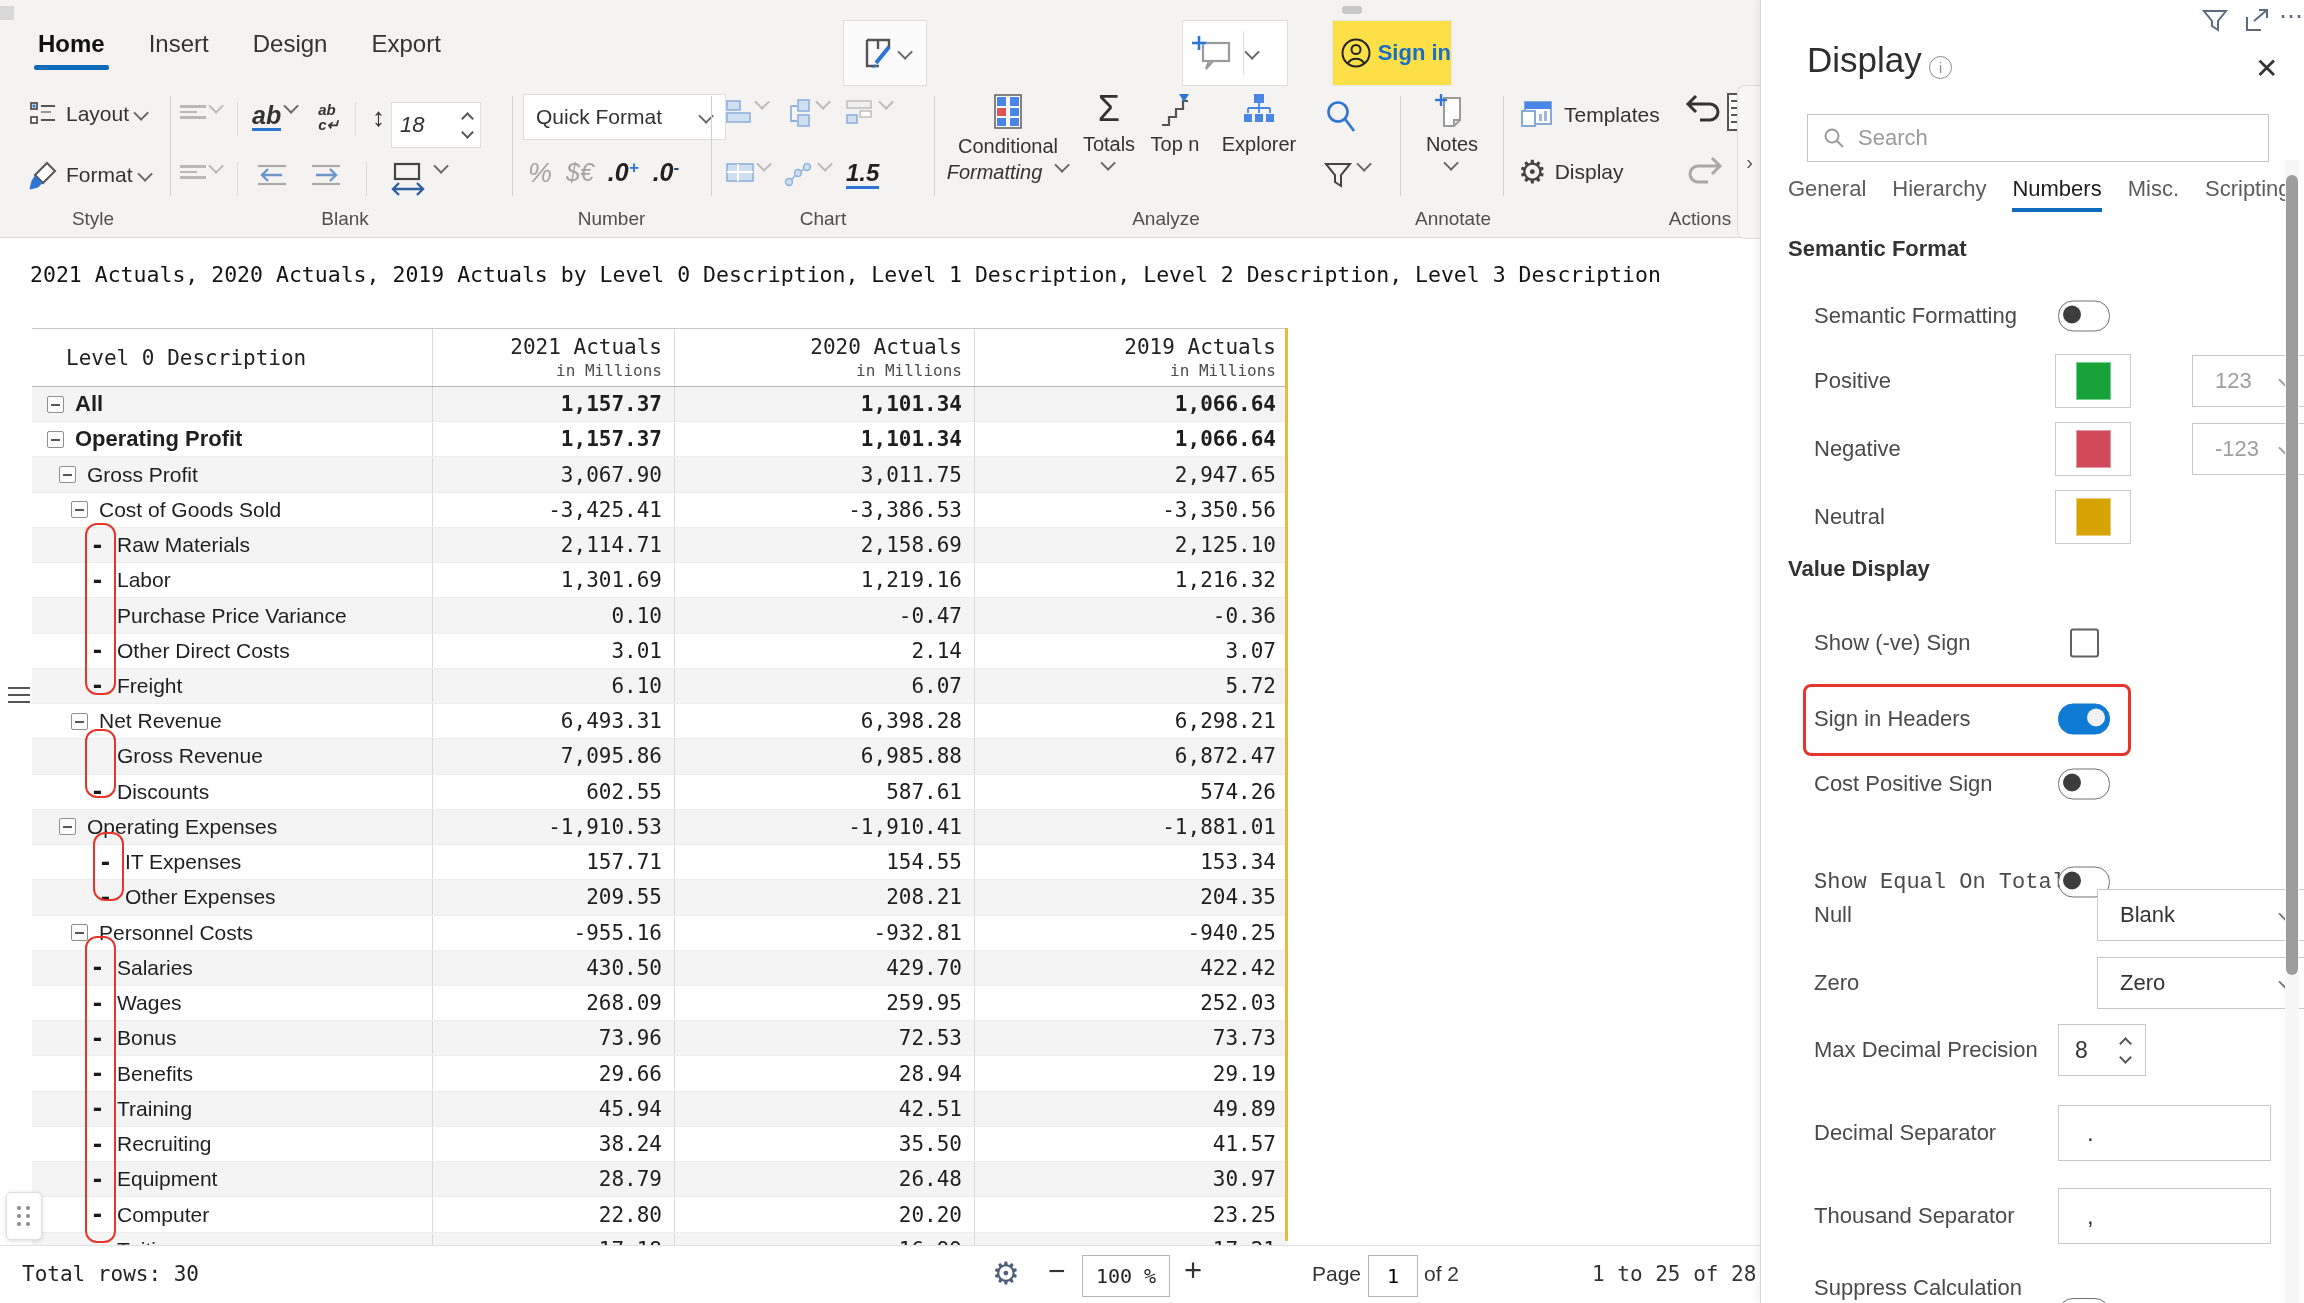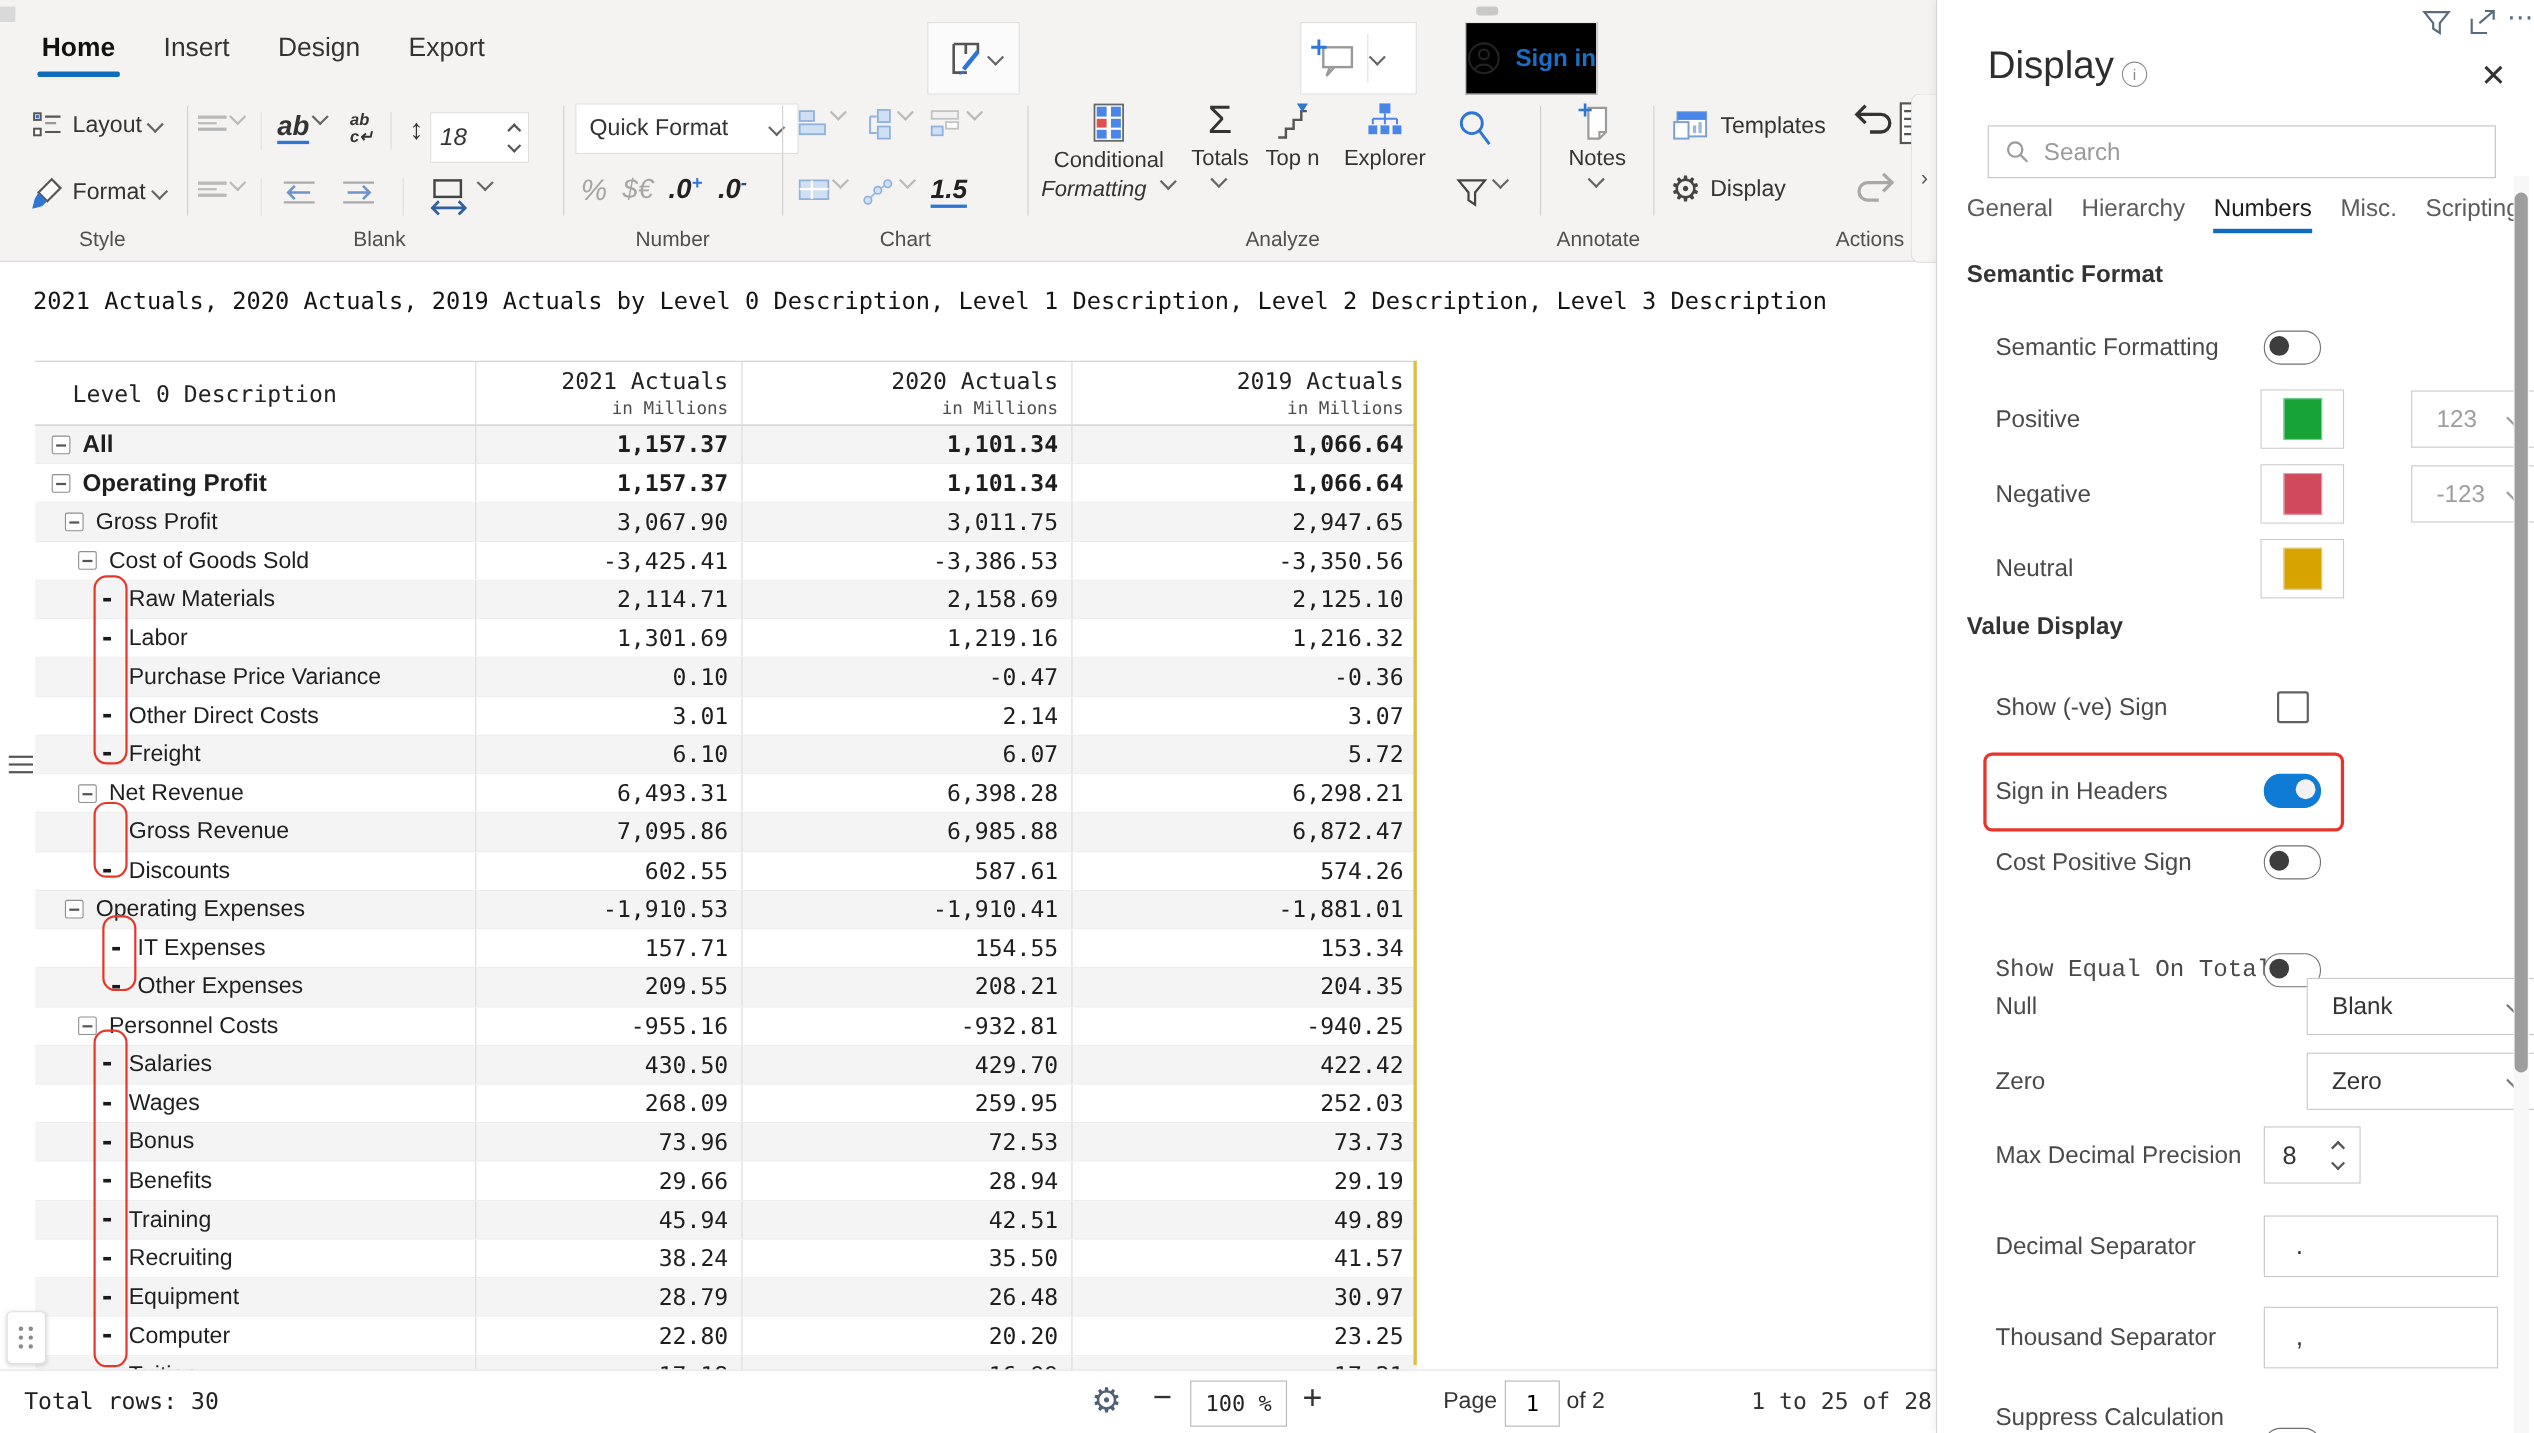--- a/index.html
+++ b/index.html
@@ -153,21 +153,21 @@
       <svg width="50" height="44" viewBox="0 0 50 44" style="margin-left:6px;">
         <rect x="14" y="12" width="26" height="18" fill="none" stroke="#9a9a9a" stroke-width="2.2"></rect>
         <path d="M20 30 l-3 8 7 -8" fill="none" stroke="#9a9a9a" stroke-width="2.2"></path>
         <line x1="10" y1="5" x2="10" y2="19" stroke="#2e75d4" stroke-width="2.6"></line>
         <line x1="3" y1="12" x2="17" y2="12" stroke="#2e75d4" stroke-width="2.6"></line>
       </svg>
       <div style="width:1px;height:44px;background:#e0e0e0;margin:0 4px;"></div>
       <span class="chev"></span>
     </div>
 
-    <div class="abs whitebox" style="left:1332px;top:20px;width:118px;height:64px;justify-content:space-between;gap:6px;background:#000000;border-color:#e6e6e6;">
+    <div class="abs whitebox" style="left:1332px;top:20px;width:118px;height:64px;justify-content:flex-end;gap:6px;background:#fde047;border-color:#e6e6e6;">
       <svg width="32" height="32" viewBox="0 0 32 32">
         <circle cx="16" cy="16" r="13.5" fill="none" stroke="#222" stroke-width="2"></circle>
         <circle cx="16" cy="12.5" r="4.5" fill="none" stroke="#222" stroke-width="2"></circle>
         <path d="M8 26 a9 8 0 0 1 16 0" fill="none" stroke="#222" stroke-width="2"></path>
       </svg>
       <span style="color:#1a6fc4;font-size:22px;font-weight:600;">Sign in</span>
     </div>
 
     <div class="abs rbtn" style="left:28px;top:100px;">
       <svg width="30" height="28" viewBox="0 0 30 28">

